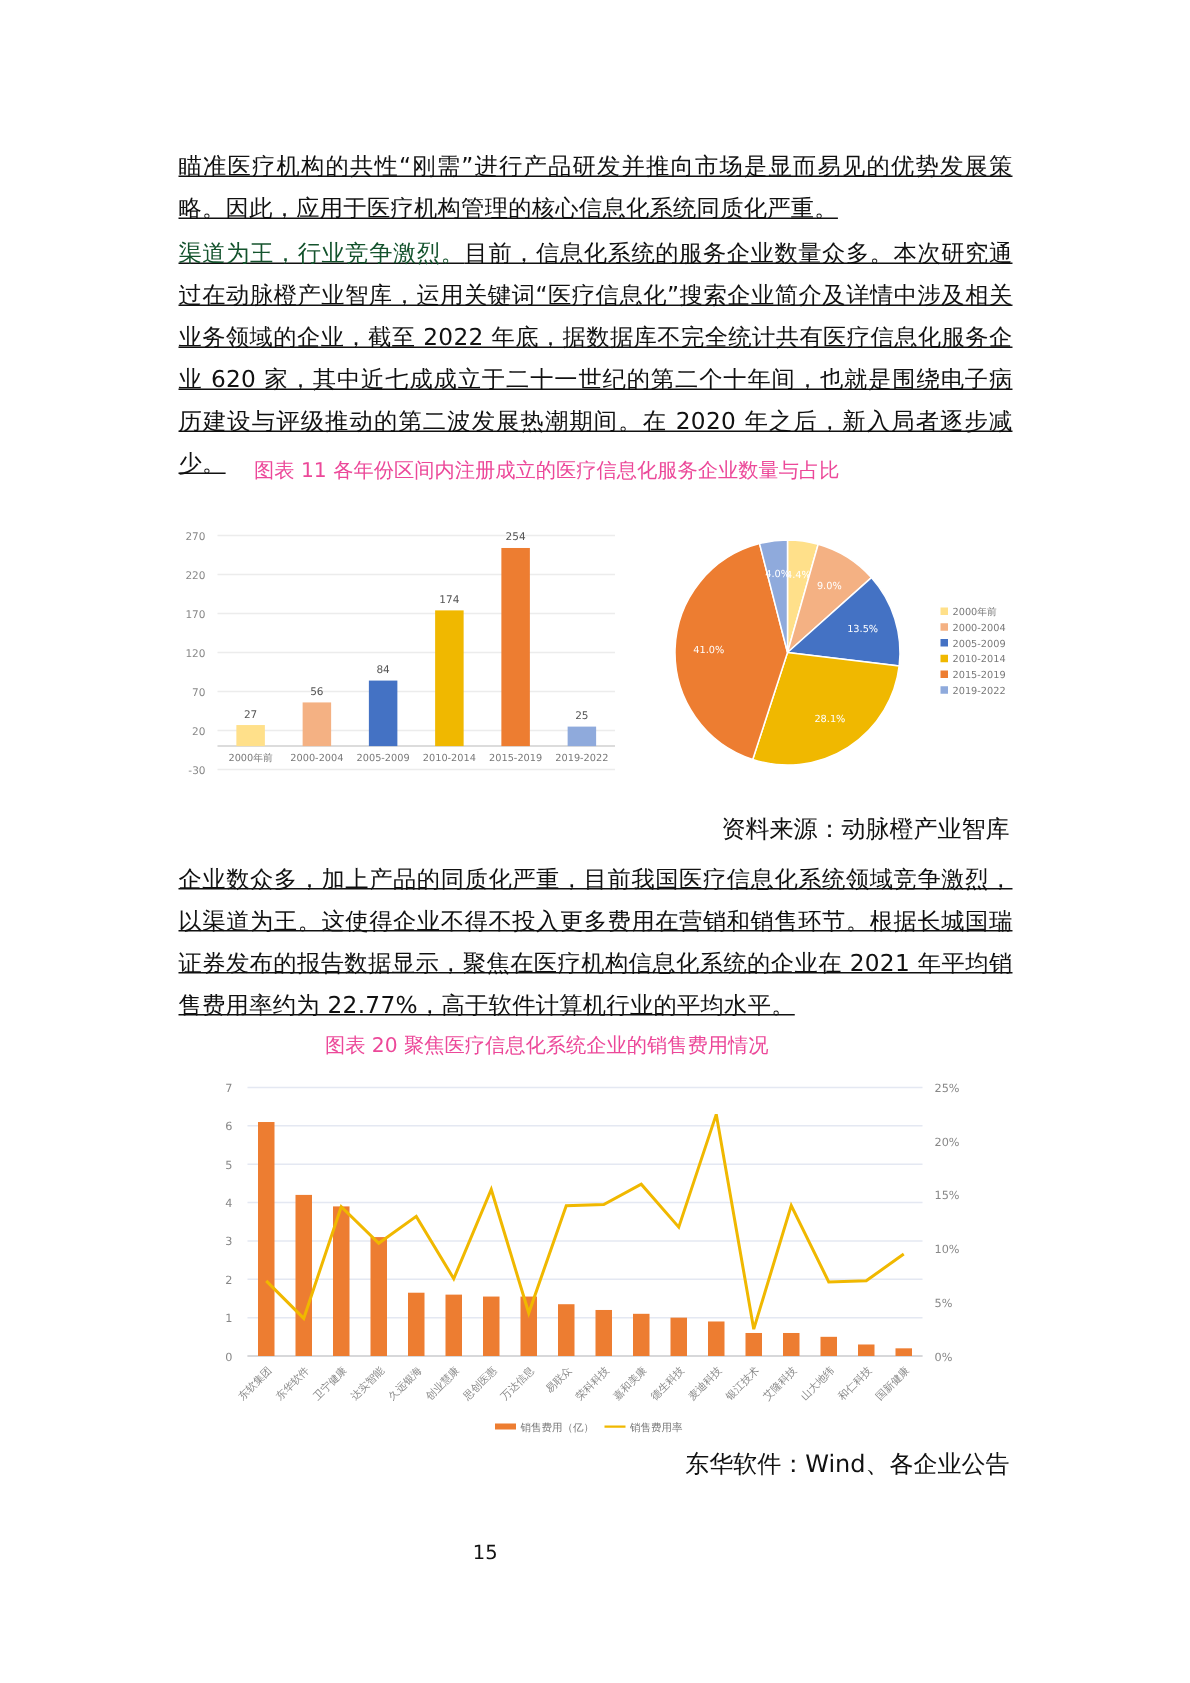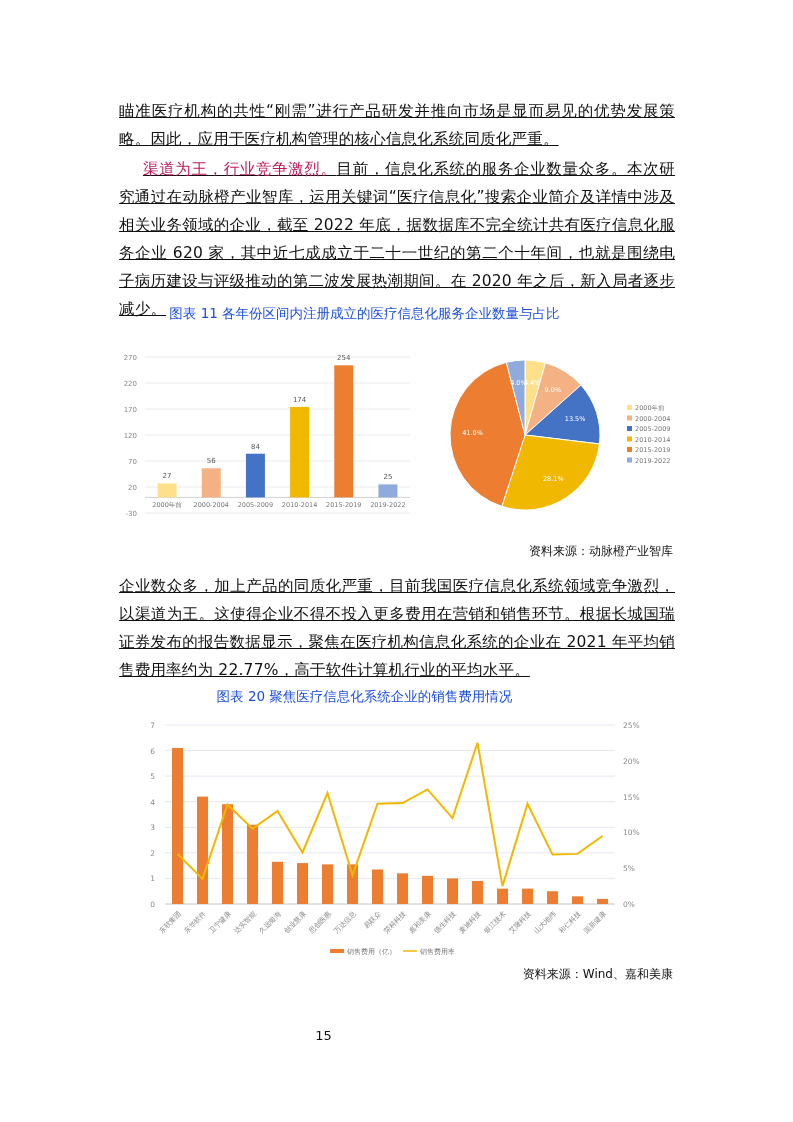--- a/index.html
+++ b/index.html
@@ -1,21 +1,21 @@
 <!DOCTYPE html>
 <html><head>
 <meta charset="utf-8">
 <style>
   html, body { margin:0; padding:0; background:#ffffff; }
   body { width:793px; height:1122px; position:relative; overflow:hidden;
          font-family:"DejaVu Sans", "Liberation Sans", sans-serif; color:#111; }
   .para { position:absolute; left:119px; width:556px; font-size:15.5px; line-height:28px; letter-spacing:0.2px; text-align:justify;text-decoration:underline; }
-  .hl { color:#be185d;margin-left:24px; }
-  .caption { position:absolute; left:0; width:729px; text-align:center; color:#1d4ed8; font-size:13.5px; }
-  .source { position:absolute; right:120px; font-size:12px; color:#111; }
+  .hl { color:#14532d; }
+  .caption { position:absolute; left:0; width:729px; text-align:center; color:#ec4899; font-size:13.5px; }
+  .source { position:absolute; right:120px; font-size:16px; color:#111; }
   .pagenum { position:absolute; left:0; width:647px; text-align:center; top:1028px; font-size:13px; }
   svg text { font-family:"DejaVu Sans", "Liberation Sans", sans-serif; }
 </style>
 </head>
 <body>
 
 <div class="para" style="top:97px;">瞄准医疗机构的共性“刚需”进行产品研发并推向市场是显而易见的优势发展策略。因此，应用于医疗机构管理的核心信息化系统同质化严重。</div>
 
 <div class="para" style="top:155px;"><span class="hl">渠道为王，行业竞争激烈。</span><span>目前，信息化系统的服务企业数量众多。本次研究通过在动脉橙产业智库，运用关键词“医疗信息化”搜索企业简介及详情中涉及相关业务领域的企业，截至 2022 年底，据数据库不完全统计共有医疗信息化服务企业 620 家，其中近七成成立于二十一世纪的第二个十年间，也就是围绕电子病历建设与评级推动的第二波发展热潮期间。在 2020 年之后，新入局者逐步减少。</span></div>
 
@@ -150,15 +150,15 @@
     <text x="451.5" y="199" font-size="7" fill="#888" text-anchor="end" transform="rotate(-45 451.5 199)">和仁科技</text>
     <rect x="467" y="183.88571428571427" width="11" height="5.114285714285728" fill="#ED7D31"></rect>
     <text x="476.5" y="199" font-size="7" fill="#888" text-anchor="end" transform="rotate(-45 476.5 199)">国新健康</text>
     <polyline points="47.5,138.88 72.5,163.94 97.5,89.47599999999998 122.5,113.82000000000001 147.5,95.92 172.5,137.44799999999998 197.5,78.02 222.5,160.36 247.5,88.75999999999999 272.5,88.04400000000001 297.5,74.44 322.5,103.08 347.5,27.900000000000006 372.5,171.1 397.5,88.75999999999999 422.5,139.596 447.5,138.88 472.5,120.98" fill="none" stroke="#F0B800" stroke-width="2" stroke-linejoin="miter"></polyline>
     <rect x="200" y="234" width="14" height="4" fill="#ED7D31"></rect>
     <text x="217" y="239" font-size="7" fill="#777">销售费用（亿）</text>
     <line x1="273" x2="287" y1="236" y2="236" stroke="#F0B800" stroke-width="1.5"></line>
     <text x="290" y="239" font-size="7" fill="#777">销售费用率</text>
   </svg>
 
-<div class="source" style="top:966px;">资料来源：Wind、嘉和美康</div>
+<div class="source" style="top:966px;">东华软件：Wind、各企业公告</div>
 
 <div class="pagenum">15</div>
 
 </body></html>

